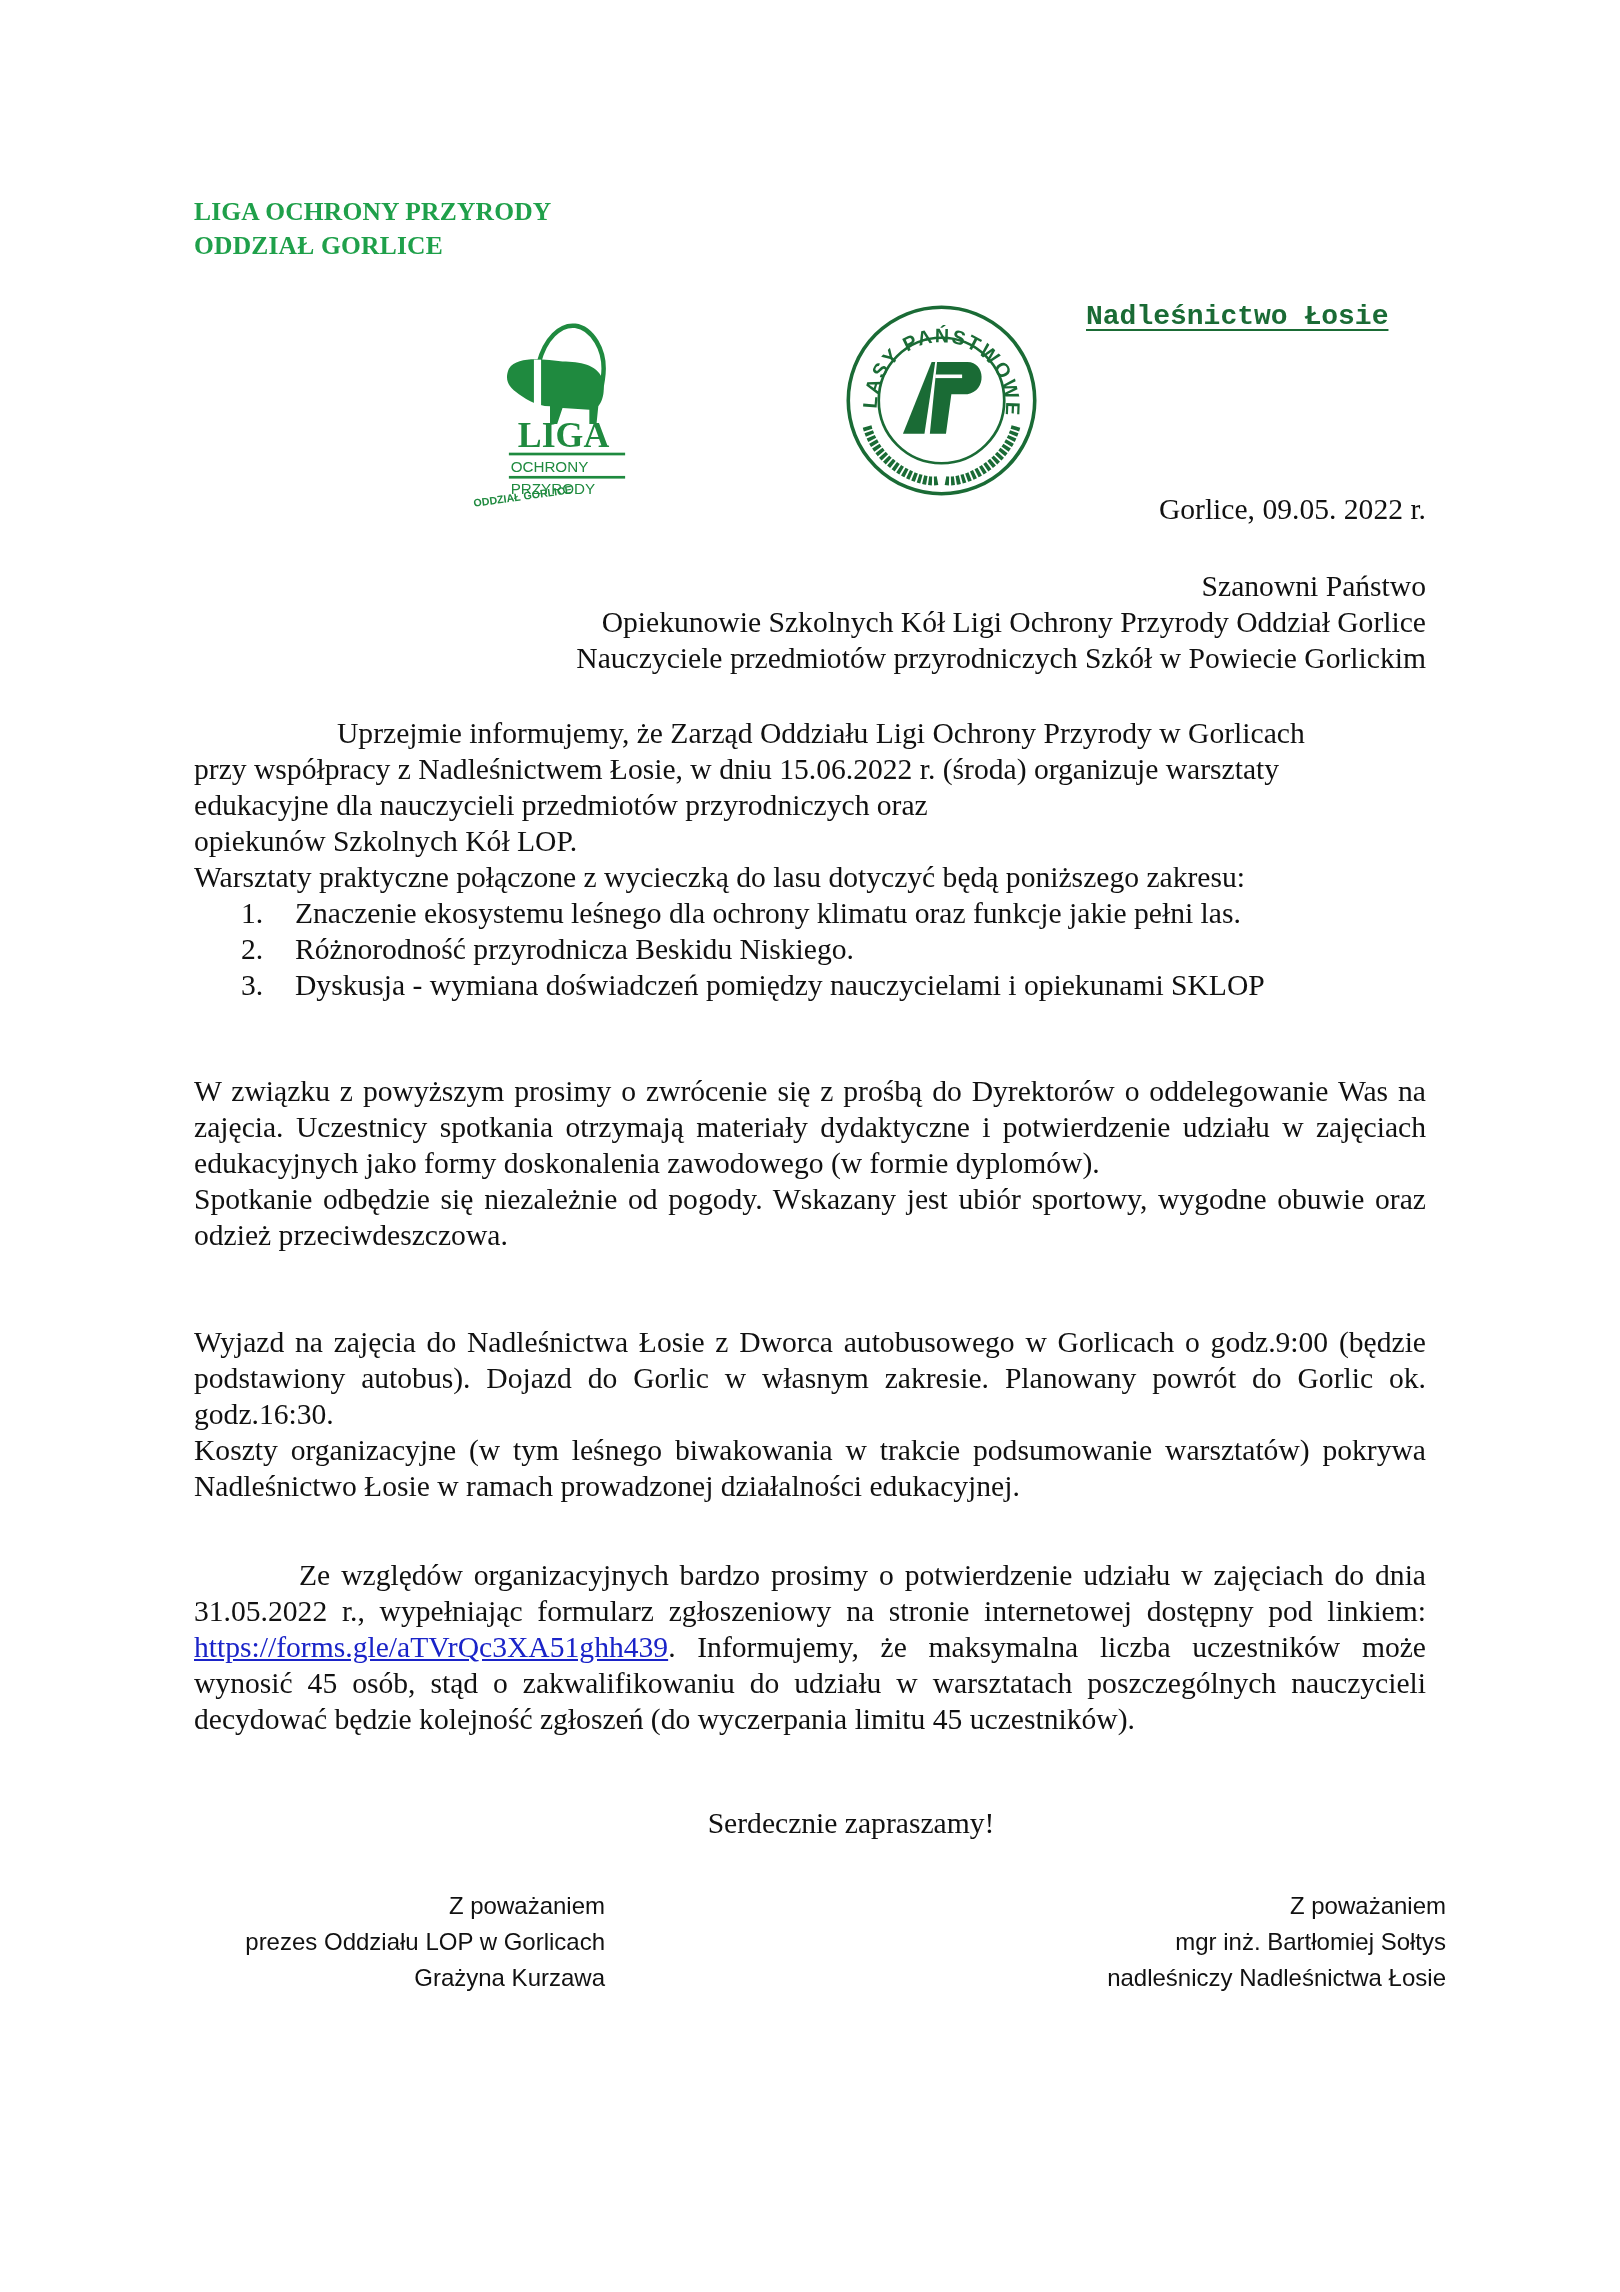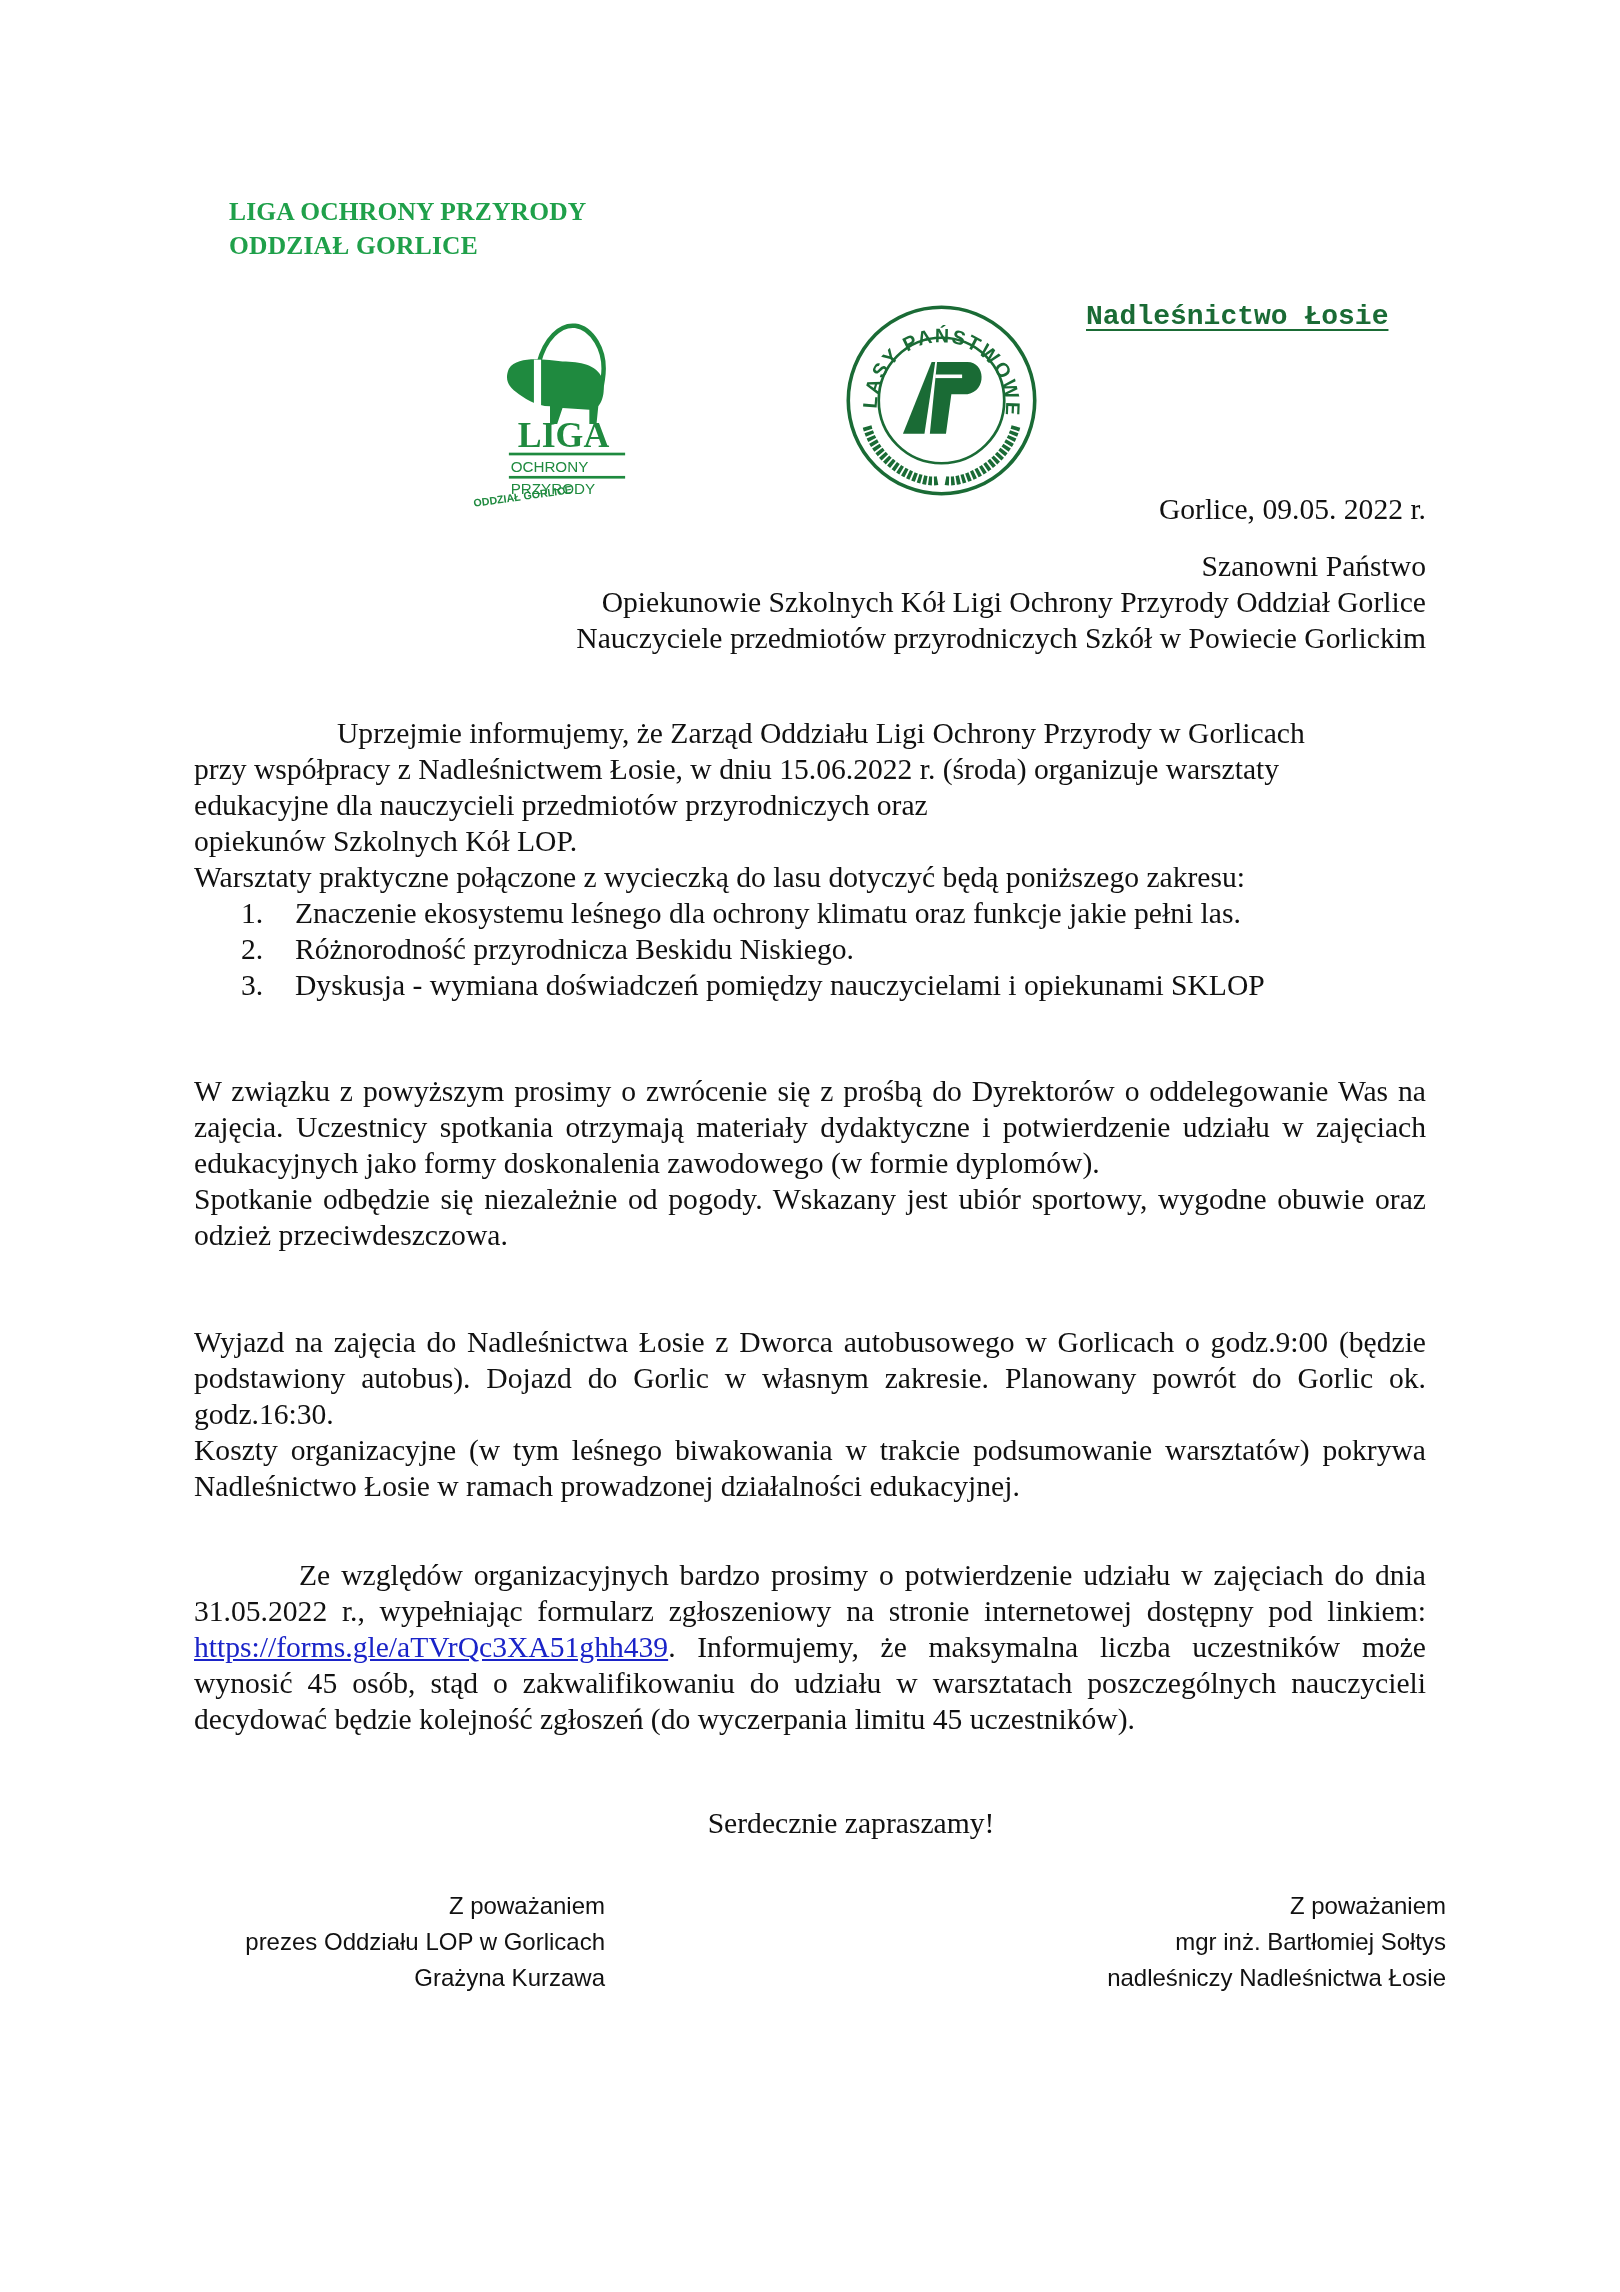--- a/index.html
+++ b/index.html
@@ -1,27 +1,27 @@
 <!DOCTYPE html>
 <html style="font-size:14.3px"><head>
 <meta charset="utf-8">
 <style>
   html, body { margin: 0; padding: 0; background: #ffffff; }
   body { width: 1620px; height: 2293px; position: relative; overflow: hidden;
          font-family: "Liberation Serif", serif; color: #111; }
   .abs { position: absolute; }
   .org-header { left: 194px; top: 195px; font-family: "Liberation Serif", serif; font-weight: bold;
-                font-size: 25.5px; line-height: 34px; color: #1fa04a; letter-spacing: 0.2px; margin-left: 35px; }
+                font-size: 25.5px; line-height: 34px; color: #1fa04a; letter-spacing: 0.2px; }
   .nadl-title { left: 1066px; top: 301px; font-family: Liberation Mono, monospace; font-weight: bold;
                 font-size: 28px; color: #1a6b35; text-decoration: underline; text-underline-offset: 4.5px;
                 text-decoration-thickness: 1.8px; margin-left: 20px; }
   .logo-lop { left: 491px; top: 306px; width: 152px; height: 195px; }
   .logo-lp  { left: 842px; top: 301px; width: 199px; height: 199px; }
   .date-line { right: 194px; top: 493px; font-size: 29.6px; }
-  .addressees { right: 194px; top: 548px; text-align: right; font-size: 29.6px; line-height: 36px; }
+  .addressees { right: 194px; top: 568px; text-align: right; font-size: 29.6px; line-height: 36px; }
   .body { left: 194px; width: 1232px; font-size: 29.6px; line-height: 36px; }
   .just { text-align: justify; text-align-last: left; }
   .indent2 { text-indent: 105px; }
   ol.scope { margin: 0; padding-left: 0; list-style: none; }
   ol.scope li { display: flex; padding-left: 47px; }
   ol.scope li .num { width: 54px; flex: none; }
   .link { color: #1a23c8; text-decoration: underline; }
   .closing { left: 0; width: 1620px; top: 1807px; text-align: center; font-size: 29.6px; padding-left: 41px; }
   .sig { font-family: "Liberation Sans", sans-serif; font-size: 24px; line-height: 36px; text-align: right; }
   .sig-left { left: 184px; top: 1888px; width: 421px; }

